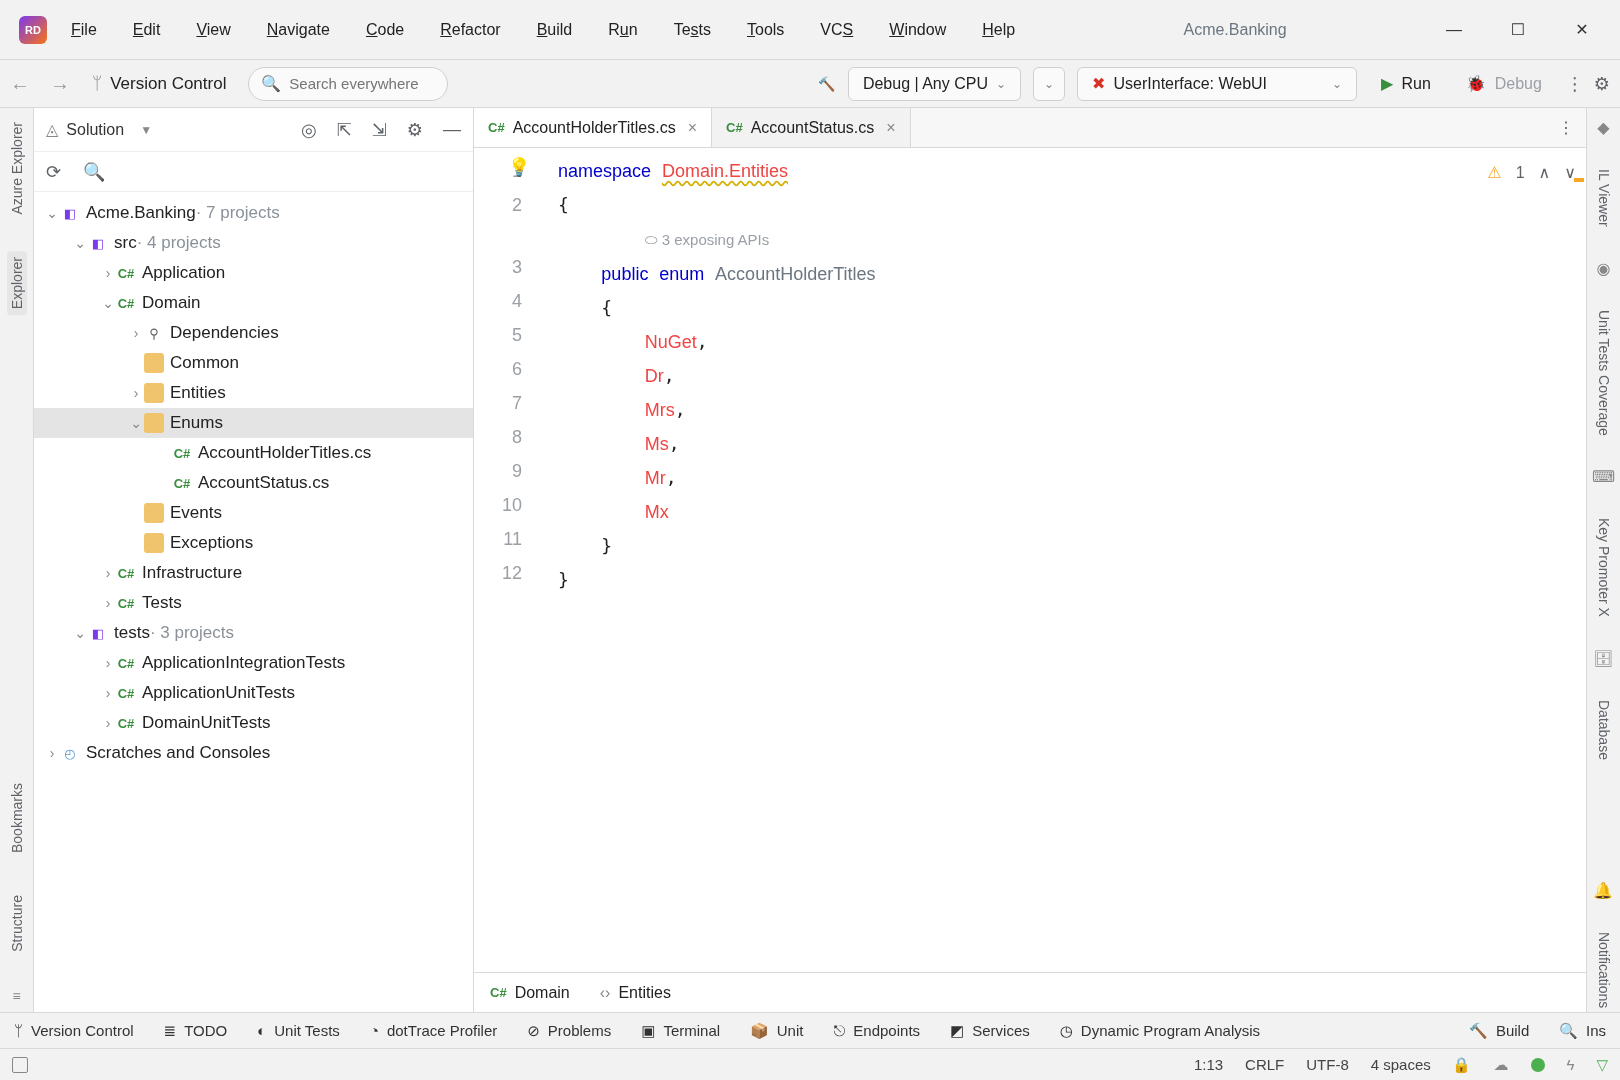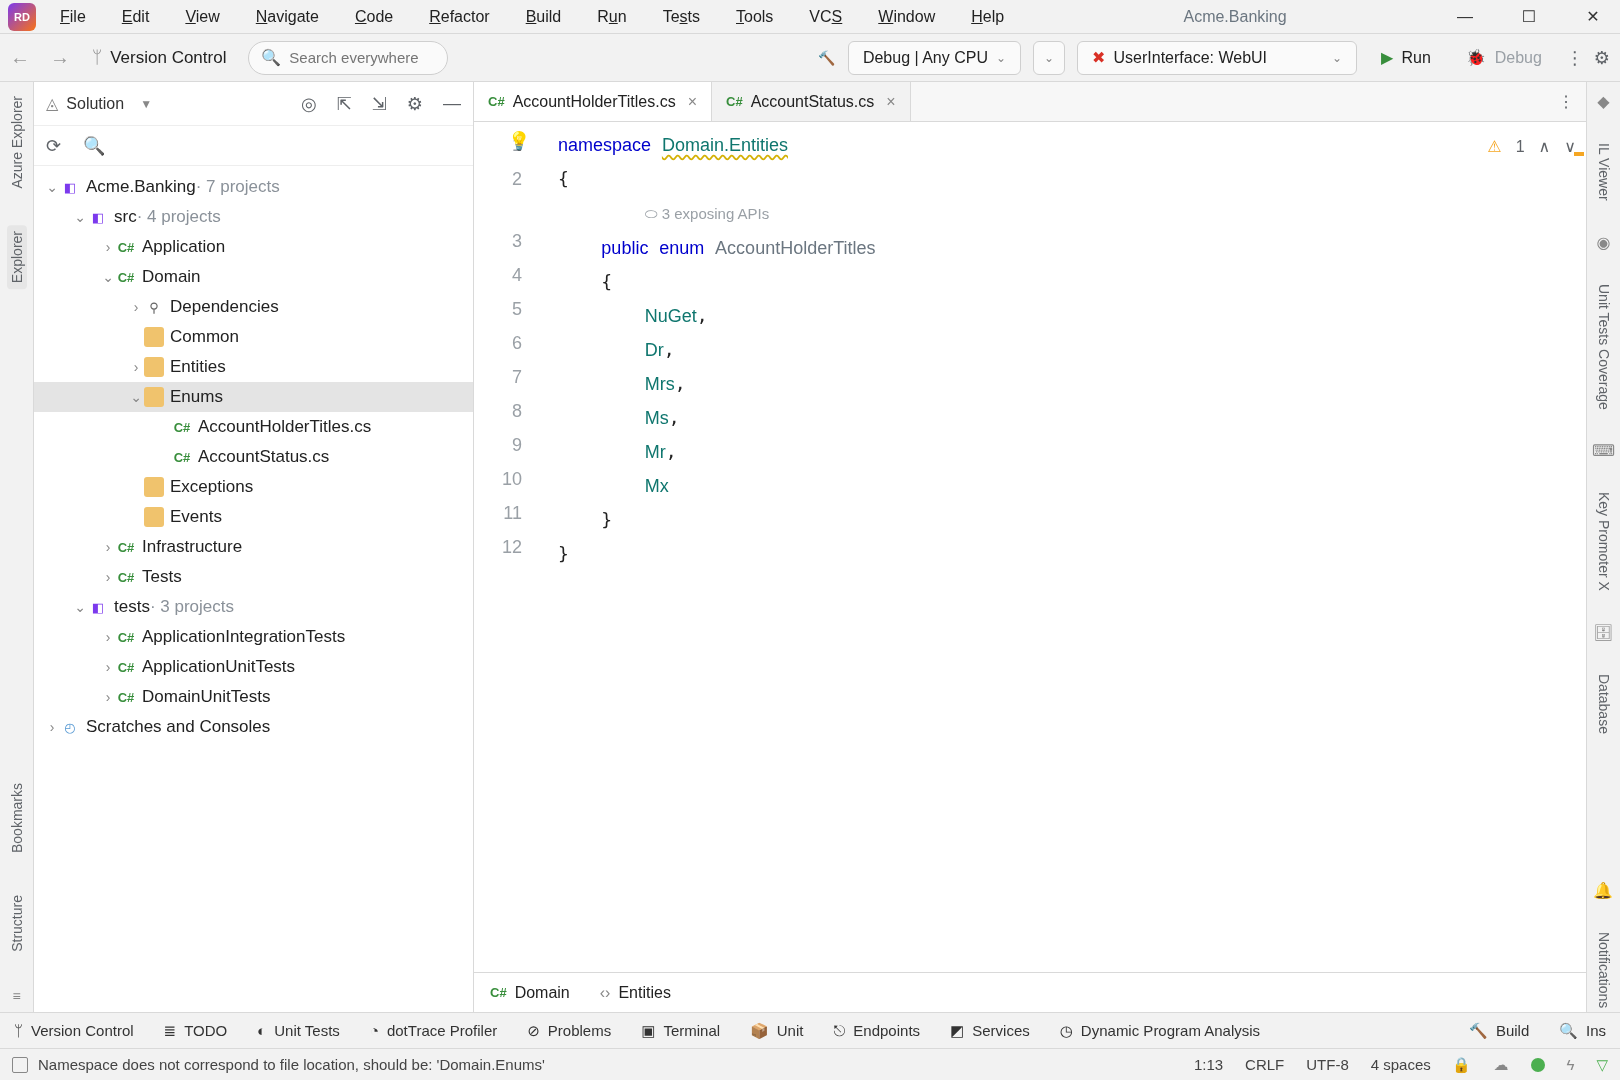--- a/index.html
+++ b/index.html
@@ -1,18 +1,18 @@
 <!DOCTYPE html>
 <html><head>
 <meta charset="utf-8">
 <style>
 * { margin:0; padding:0; box-sizing:border-box; font-family:"Segoe UI",Arial,sans-serif; }
 html,body { width:1620px; height:1080px; overflow:hidden; background:#f7f7f7; color:#222; }
 .root { display:flex; flex-direction:column; width:100%; height:100%; }
-.titlebar { height:34px; background:#f2f2f2; display:flex; align-items:center; padding:0 8px; border-bottom:1px solid #d9d9d9; }
+.titlebar { height:60px; background:#f2f2f2; display:flex; align-items:center; padding:0 19px; border-bottom:1px solid #d9d9d9; }
 .logo { width:28px; height:28px; border-radius:6px; background:linear-gradient(135deg,#7c3aed,#f97316); margin-right:14px; display:flex; align-items:center; justify-content:center; color:#fff; font-size:11px; font-weight:bold; }
 .menu { display:flex; gap:16px; }
 .menu span { padding:4px 10px; font-size:16px; cursor:default; }
 .menu span u { text-decoration:underline; }
 .titlecenter { flex:1; text-align:center; color:#6b7680; font-size:16px; }
 .winbtns { display:flex; gap:46px; padding-right:10px; }
 .winbtns .wb { width:18px; height:18px; display:flex; align-items:center; justify-content:center; font-size:16px; color:#333; }
 .toolbar { height:48px; background:#f2f2f2; display:flex; align-items:center; padding:0 10px; gap:12px; border-bottom:1px solid #d9d9d9; }
 .navarrows { display:flex; gap:20px; }
 .navarrows .arr { color:#999; font-size:20px; }
@@ -56,21 +56,21 @@
 .tab .x { color:#888; font-size:16px; margin-left:4px; }
 .tabs .tspacer { flex:1; }
 .tabs .tmenu { width:40px; display:flex; align-items:center; justify-content:center; color:#5f6368; }
 .edbody { flex:1; display:flex; min-height:0; position:relative; }
 .gutter { width:58px; background:#fff; border-right:none; text-align:right; padding:6px 10px 0 0; color:#9aa0a6; font:18px/34px "Consolas",monospace; }
 .foldg { width:22px; position:relative; }
 .bulb { position:absolute; top:8px; left:-24px; font-size:18px; color:#f5a623; }
 .code { flex:1; font:18px/34px "Consolas",monospace; padding:6px 0 0 4px; white-space:pre; position:relative; }
 .kw { color:#0000cc; }
 .type { color:#6b7680; }
-.ident { color:#0f766e; }
+.ident { color:#ef4444; }
 .hint { color:#9aa0a6; font-size:15px; }
 .underline { text-decoration:underline wavy #d4b106; text-underline-offset:3px; }
 .inspect { position:absolute; right:10px; top:8px; display:flex; align-items:center; gap:14px; font-size:16px; color:#5f6368; }
 .inspect .warn { color:#f5a623; }
 .marker { position:absolute; right:2px; top:30px; width:10px; height:4px; background:#f5a623; }
 .rstrip { width:34px; background:#f2f2f2; border-left:1px solid #d9d9d9; display:flex; flex-direction:column; align-items:center; padding-top:10px; gap:28px; }
 .rstrip .vtab { writing-mode:vertical-rl; font-size:14px; color:#5f6368; padding:4px 2px; }
 .breadcrumb { height:40px; border-top:1px solid #d9d9d9; display:flex; align-items:center; padding:0 16px; gap:30px; font-size:16px; background:#fff; }
 .breadcrumb .bc { display:flex; align-items:center; gap:8px; }
 .bottombar { height:36px; background:#f2f2f2; border-top:1px solid #d9d9d9; display:flex; align-items:center; padding:0 14px; gap:30px; font-size:15px; color:#333; }
@@ -225,25 +225,25 @@
         <div class="node" style="padding-left:138px">
             <span class="ic ic-cs">C#</span>
             <span>AccountHolderTitles.cs</span>
           </div>
         <div class="node" style="padding-left:138px">
             <span class="ic ic-cs">C#</span>
             <span>AccountStatus.cs</span>
           </div>
         <div class="node" style="padding-left:110px">
             <span class="ic ic-fold"></span>
-            <span>Exceptions</span>
+            <span>Events</span>
           </div>
         <div class="node" style="padding-left:110px">
             <span class="ic ic-fold"></span>
-            <span>Events</span>
+            <span>Exceptions</span>
           </div>
         <div class="node" style="padding-left:66px">
             <span class="chev">›</span>
             <span class="ic ic-proj">C#</span>
             <span>Infrastructure</span>
           </div>
         <div class="node" style="padding-left:66px">
             <span class="chev">›</span>
             <span class="ic ic-proj">C#</span>
             <span>Tests</span>
@@ -407,21 +407,20 @@
       </div>
     <div class="bi">
         <span>🔍</span>
         <span>Ins</span>
       </div>
   </div>
 
   <div class="statusbar">
     <div class="sl">
       <span class="sqb"></span>
-      <span>Namespace does not correspond to file location, should be: 'Domain.Enums'</span>
     </div>
     <div class="sr">
       <span>1:13</span>
       <span>CRLF</span>
       <span>UTF-8</span>
       <span>4 spaces</span>
       <span style="color:#888">🔒</span>
       <span style="color:#888">☁</span>
       <span class="greendot"></span>
       <span style="color:#888">ϟ</span>

